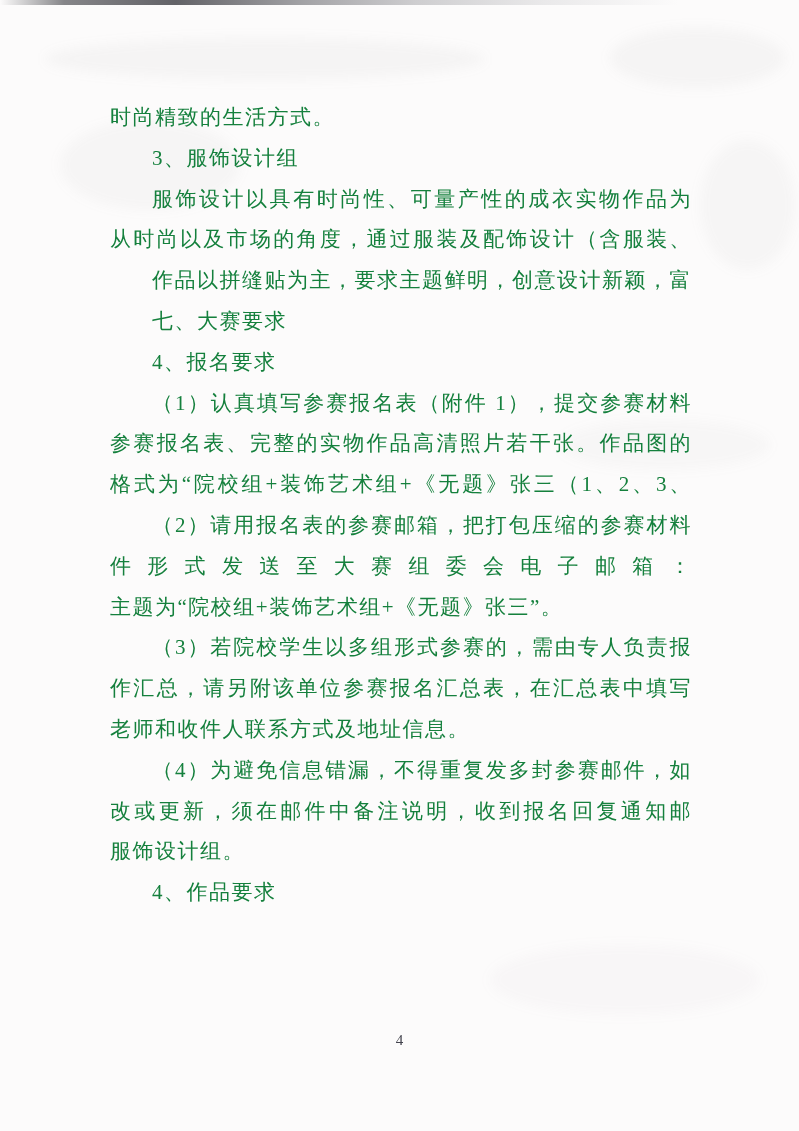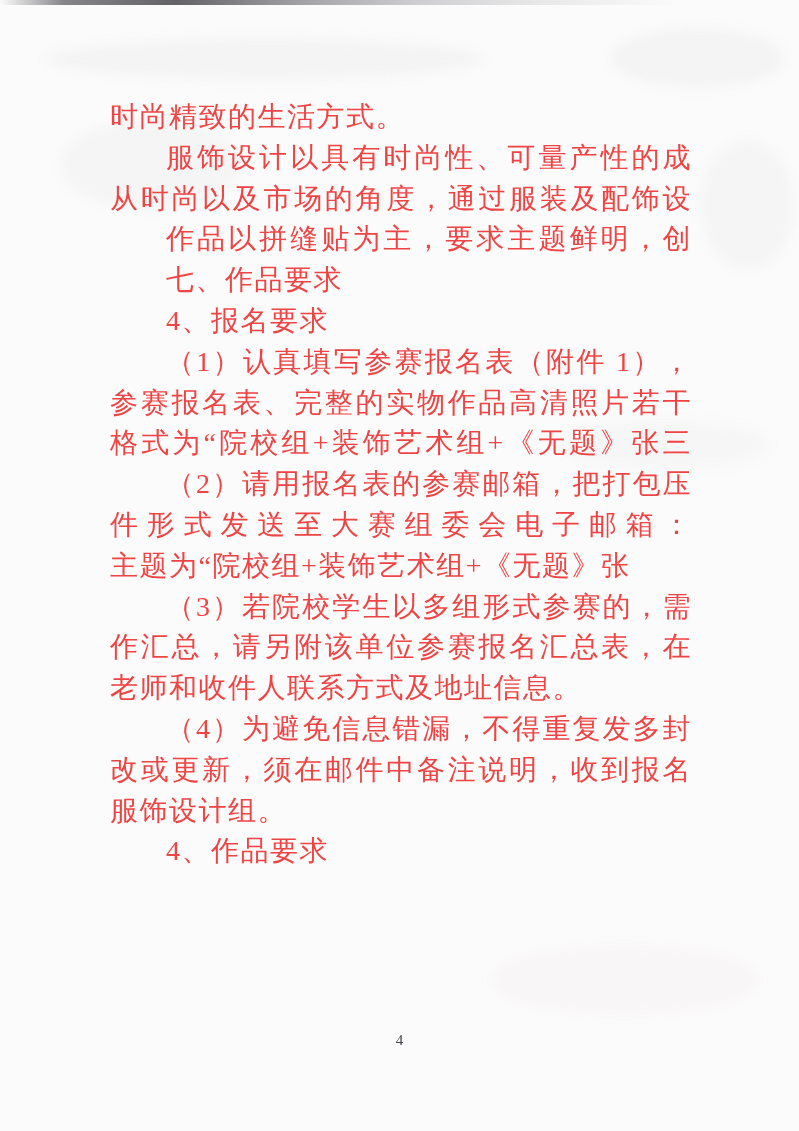--- a/index.html
+++ b/index.html
@@ -41,24 +41,24 @@
   .s3 { left: 610px; top: 28px;  width: 175px; height: 60px;  background: rgba(130,130,142,0.06); }
   .s4 { left: 700px; top: 140px; width: 95px;  height: 130px; background: rgba(130,130,142,0.05); }
   .s5 { left: 560px; top: 420px; width: 210px; height: 50px;  background: rgba(140,130,140,0.04); }
   .s6 { left: 490px; top: 945px; width: 270px; height: 70px;  background: rgba(150,130,145,0.04); }
 
   .doc-body {
     position: absolute;
     left: 110px;
     top: 97px;
     width: 582px;
-    font-size: 28px;
+    font-size: 21px;
     line-height: 40.8px;
     letter-spacing: 1.5px;
-    color: #ef4444;
+    color: #15803d;
   }
   .line {
     height: 40.8px;
     overflow: hidden;
     white-space: normal;
     text-align: left;
   }
   .line.ind { text-indent: 2em; }
   .line.jst {
     text-align: justify;
@@ -82,24 +82,25 @@
   <div class="top-edge"></div>
   <div class="smudge s1"></div>
   <div class="smudge s2"></div>
   <div class="smudge s3"></div>
   <div class="smudge s4"></div>
   <div class="smudge s5"></div>
   <div class="smudge s6"></div>
 
   <div class="doc-body">
     <div class="line">时尚精致的生活方式。</div>
+    <div class="line ind">3、服饰设计组</div>
     <div class="line ind jst">服饰设计以具有时尚性、可量产性的成衣实物作品为主。</div>
     <div class="line jst">从时尚以及市场的角度，通过服装及配饰设计（含服装、鞋、</div>
     <div class="line ind jst">作品以拼缝贴为主，要求主题鲜明，创意设计新颖，富有</div>
-    <div class="line ind">七、作品要求</div>
+    <div class="line ind">七、大赛要求</div>
     <div class="line ind">4、报名要求</div>
     <div class="line ind jst">（1）认真填写参赛报名表（附件 1），提交参赛材料包括：</div>
     <div class="line jst">参赛报名表、完整的实物作品高清照片若干张。作品图的命名</div>
     <div class="line jst">格式为“院校组+装饰艺术组+《无题》张三（1、2、3、4……）”。</div>
     <div class="line ind jst">（2）请用报名表的参赛邮箱，把打包压缩的参赛材料以附</div>
     <div class="line jst">件形式发送至大赛组委会电子邮箱：2104417373@qq.com。邮件</div>
     <div class="line">主题为“院校组+装饰艺术组+《无题》张三”。</div>
     <div class="line ind jst">（3）若院校学生以多组形式参赛的，需由专人负责报名工</div>
     <div class="line jst">作汇总，请另附该单位参赛报名汇总表，在汇总表中填写指导</div>
     <div class="line">老师和收件人联系方式及地址信息。</div>

